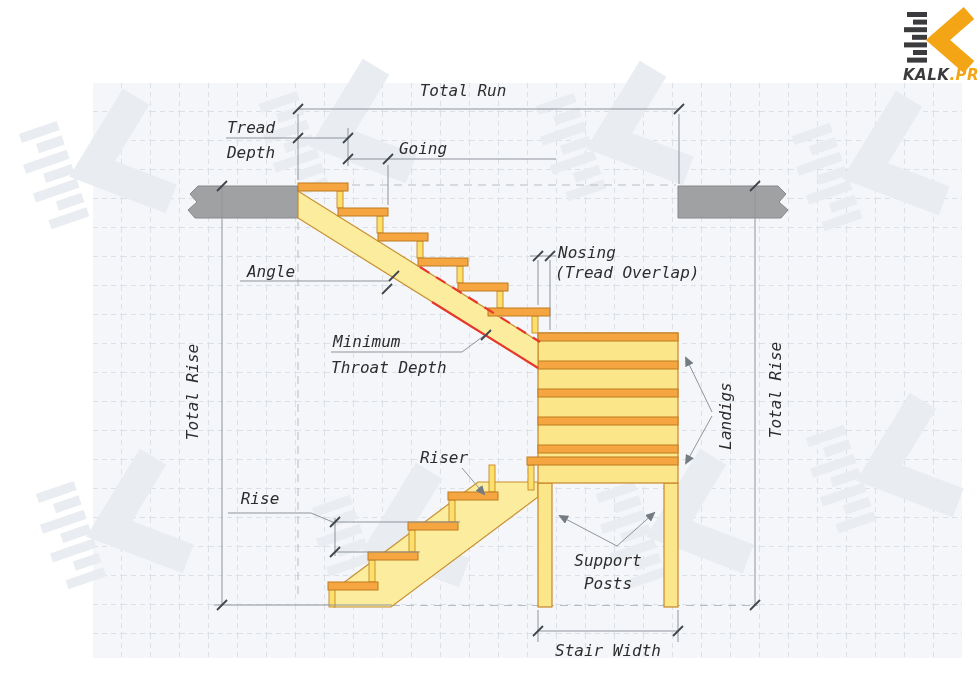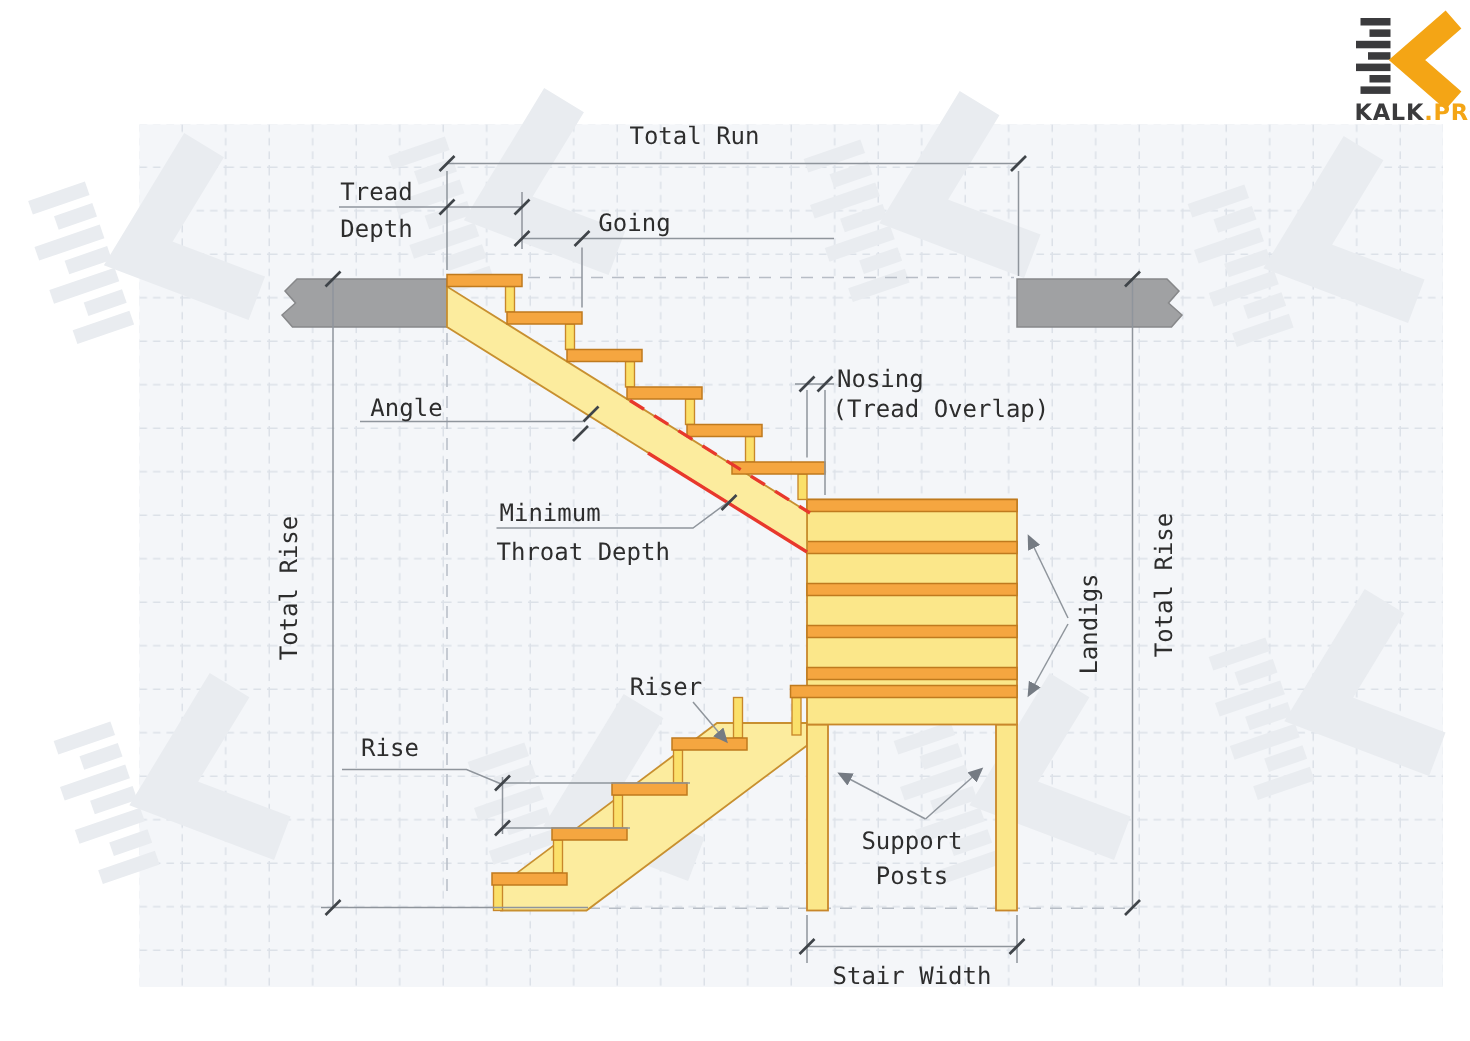--- a/index.html
+++ b/index.html
@@ -1,17 +1,17 @@
 <!DOCTYPE html>
 <html><head>
 <meta charset="utf-8">
 <style>
   html,body{margin:0;padding:0;background:#ffffff;}
   .stage{position:relative;width:980px;height:694px;background:#ffffff;overflow:hidden;
-         font-family:"DejaVu Sans Mono", monospace;}
+         font-family:"DejaVu Sans Mono", monospace;font-style:italic;}
   svg{display:block;}
   text.lbl{font-family:"DejaVu Sans Mono", monospace;font-size:16px;fill:#2d2d2d;}
   text.brand{font-family:"DejaVu Sans", "Liberation Sans", sans-serif;font-weight:bold;font-size:15px;letter-spacing:.5px;}
   .dim{stroke:#8f959c;stroke-width:1;fill:none;}
   .dimdash{stroke:#b7bdc6;stroke-width:1;fill:none;stroke-dasharray:8 6;}
   .tick{stroke:#3f4449;stroke-width:1.8;}
   .tread{fill:#F5A640;stroke:#BF7A1E;stroke-width:1;}
   .riserbar{fill:#FBE06A;stroke:#C8872A;stroke-width:.9;}
   .stringer{fill:#FCEC9E;stroke:#C89030;stroke-width:1.2;}
   .wood{fill:#FBE78A;stroke:#C8872A;stroke-width:1.2;}

